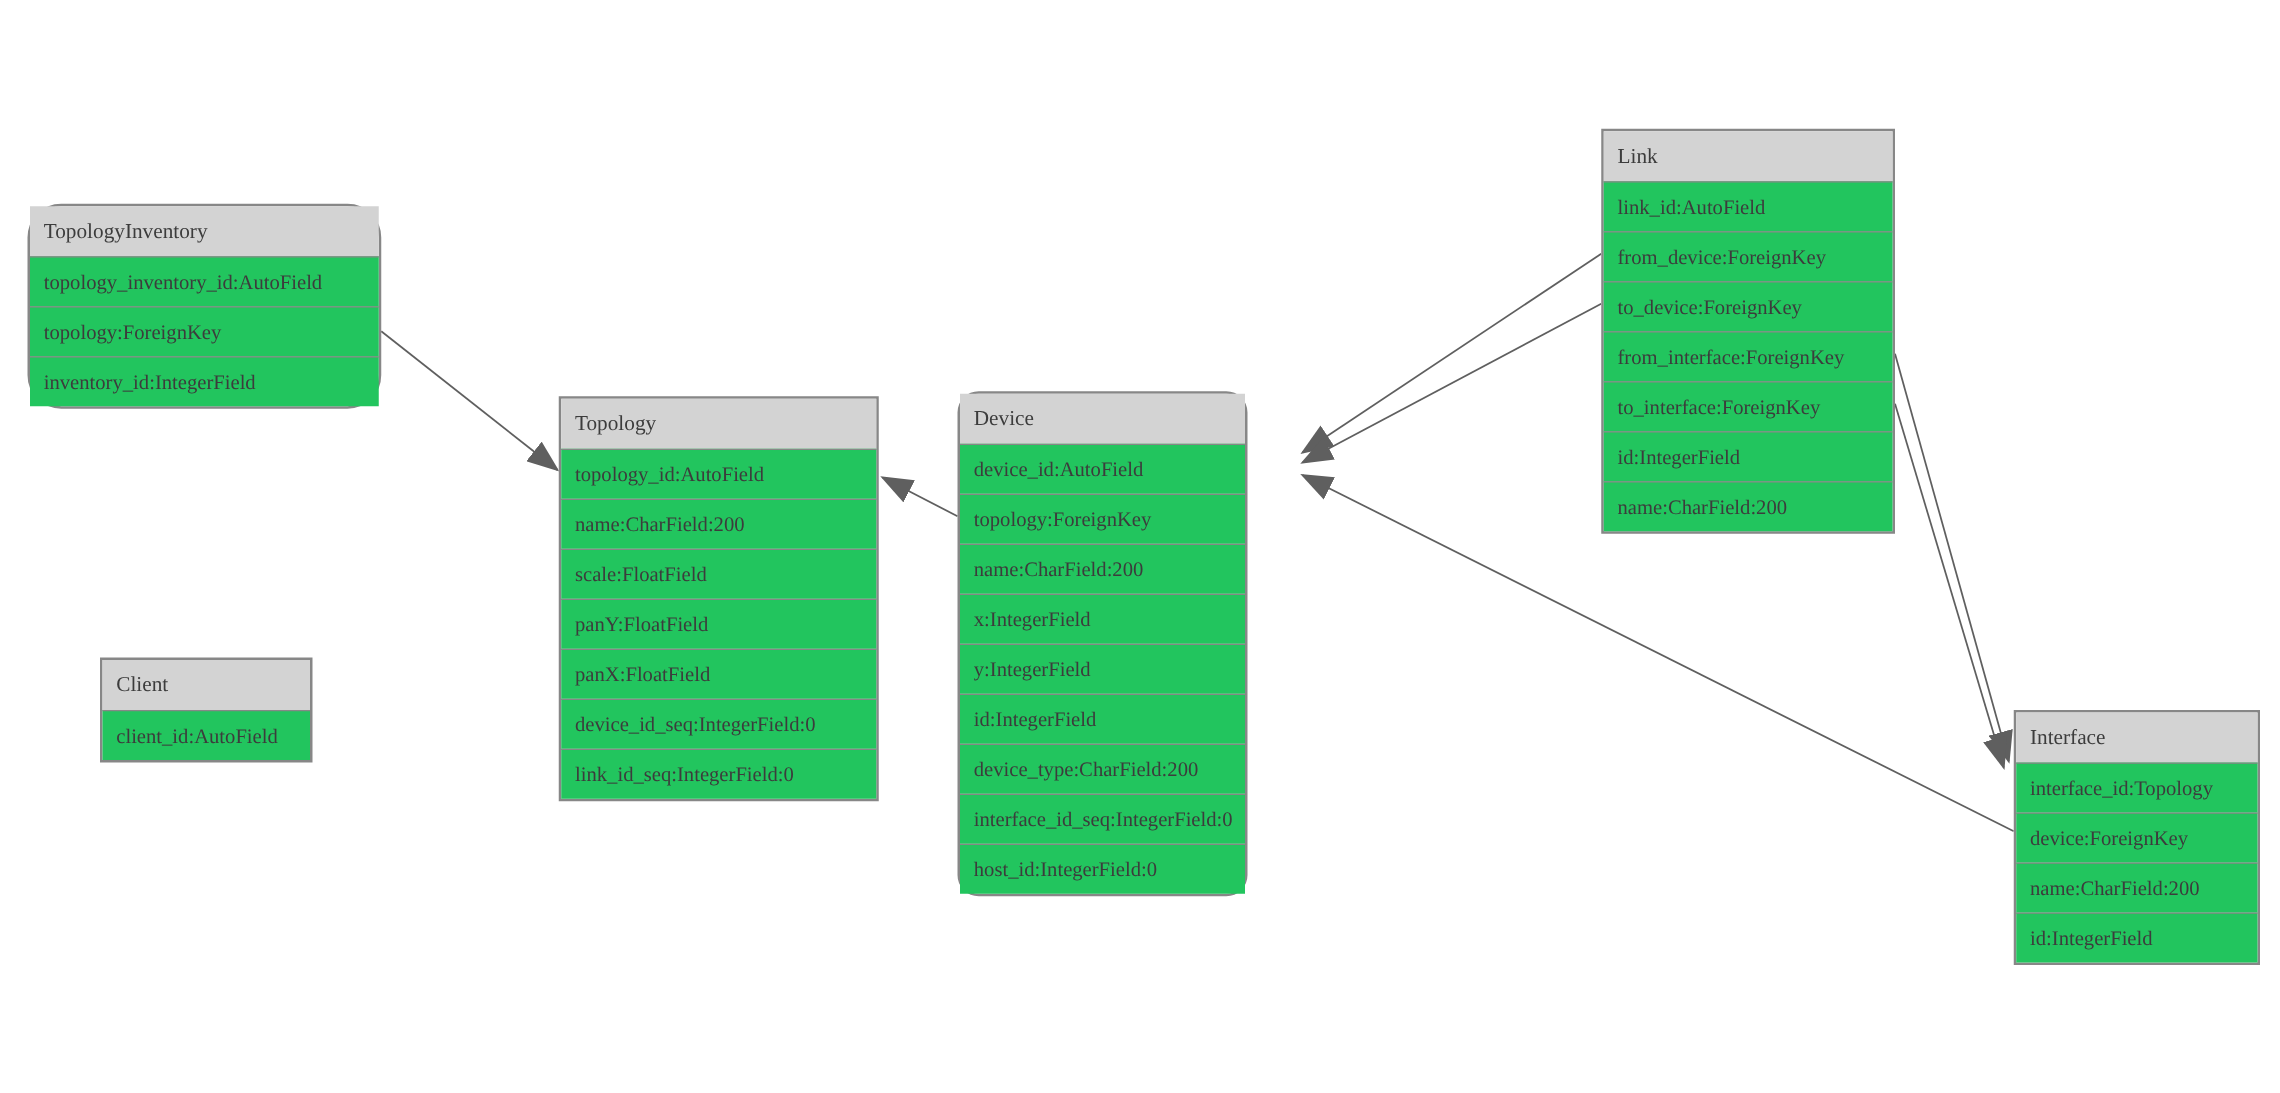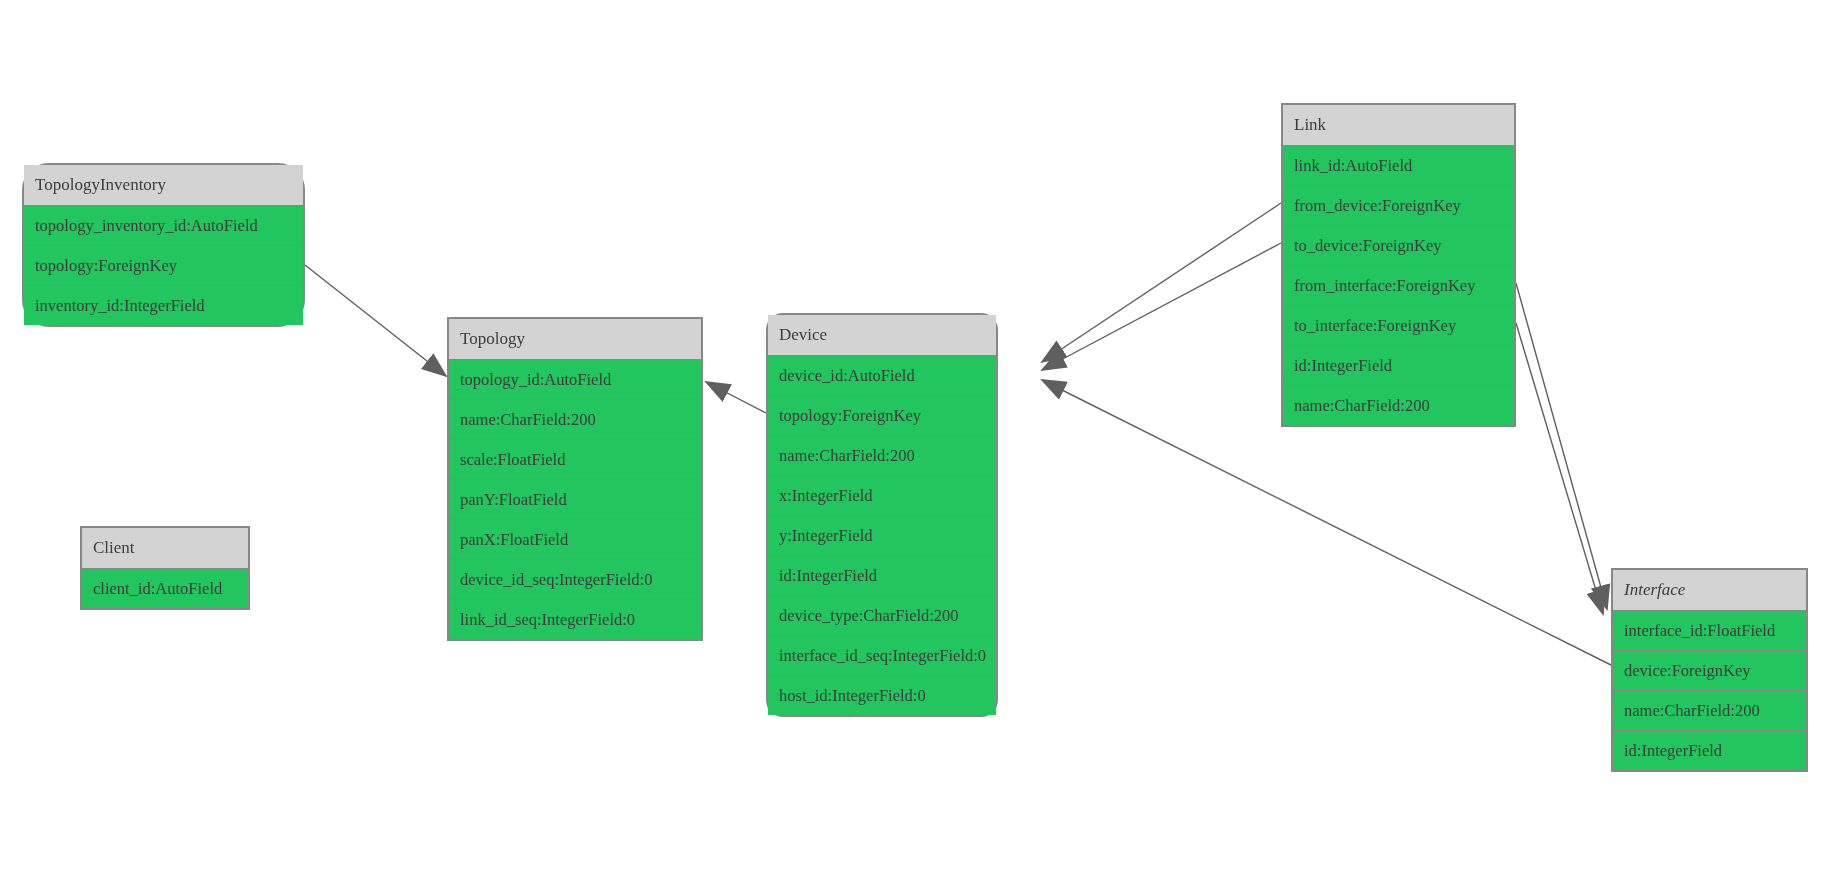--- a/index.html
+++ b/index.html
@@ -120,22 +120,22 @@
           <div class="entity-row" style="height: 40px;">link_id:AutoField</div>
           <div class="entity-row" style="height: 40px;">from_device:ForeignKey</div>
           <div class="entity-row" style="height: 40px;">to_device:ForeignKey</div>
           <div class="entity-row" style="height: 40px;">from_interface:ForeignKey</div>
           <div class="entity-row" style="height: 40px;">to_interface:ForeignKey</div>
           <div class="entity-row" style="height: 40px;">id:IntegerField</div>
           <div class="entity-row" style="height: 40px;">name:CharField:200</div>
         </div>
   </div>
       <div class="entity" style="left: 1611px; top: 568px; width: 197px;">
-    <div class="entity-header" style="height: 40px; font-style: italic;">Interface</div>
+    <div class="entity-header" style="height: 40px;">Interface</div>
     <div class="entity-rows">
-          <div class="entity-row" style="height: 40px;">interface_id:FloatField</div>
+          <div class="entity-row" style="height: 40px;">interface_id:Topology</div>
           <div class="entity-row" style="height: 40px;">device:ForeignKey</div>
           <div class="entity-row" style="height: 40px;">name:CharField:200</div>
           <div class="entity-row" style="height: 40px;">id:IntegerField</div>
         </div>
   </div>
     </div>
 </div>
 
 </body></html>

